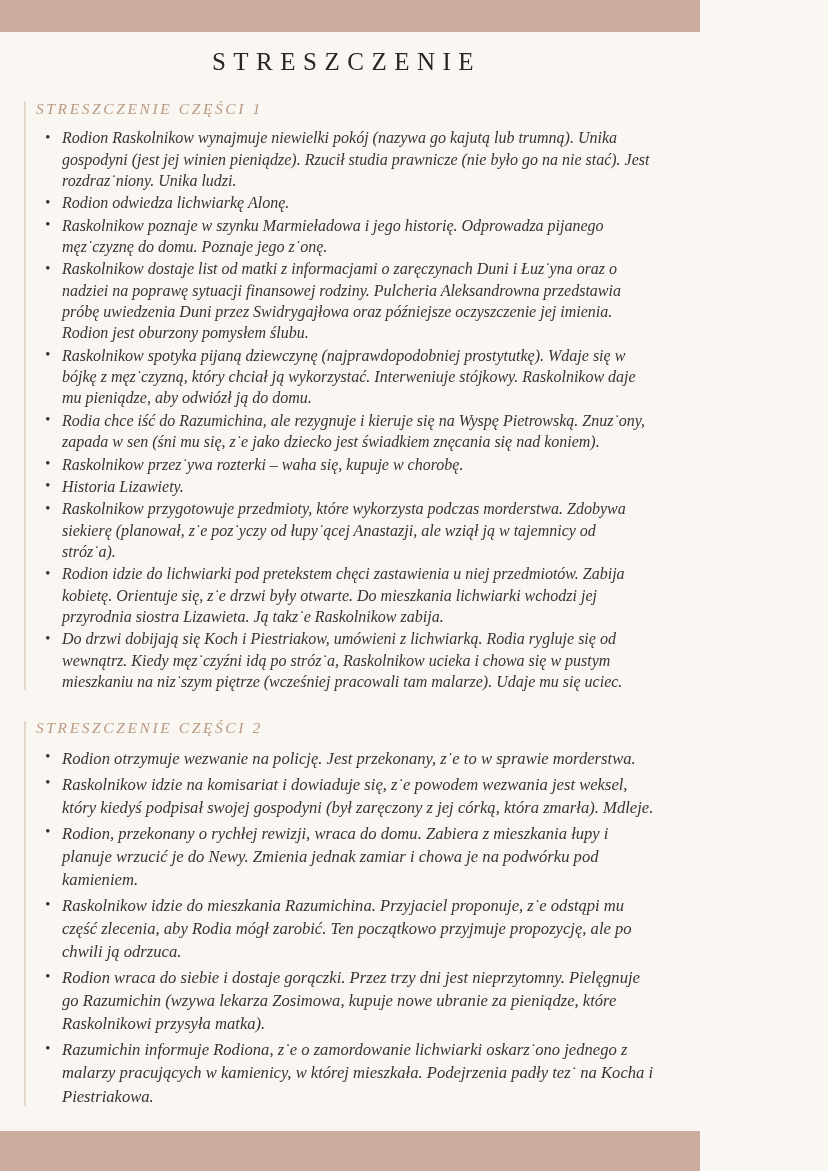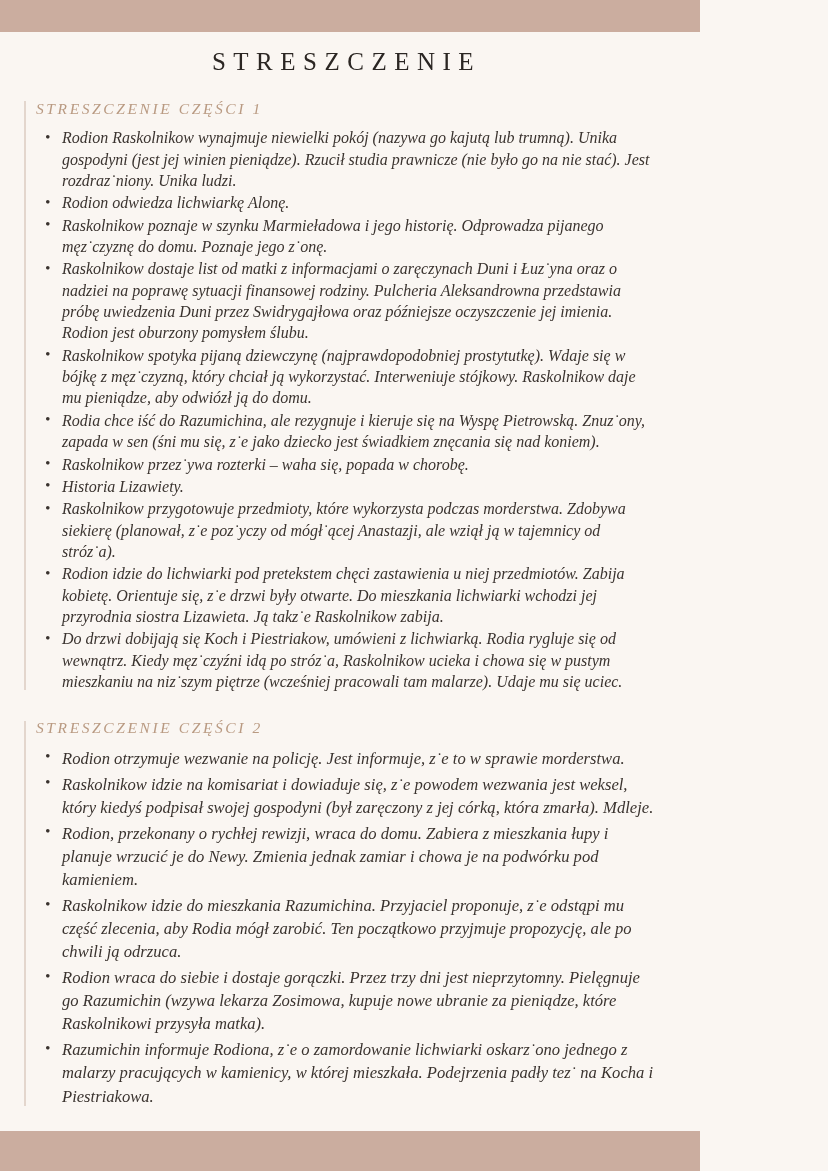--- a/index.html
+++ b/index.html
@@ -134,34 +134,34 @@
     <div class="section part-one">
       <h2 class="section-heading">STRESZCZENIE CZĘŚCI 1</h2>
       <div class="section-body">
         <ul class="bullets">
           <li>Rodion Raskolnikow wynajmuje niewielki pokój (nazywa go kajutą lub trumną). Unika gospodyni (jest jej winien pieniądze). Rzucił studia prawnicze (nie było go na nie stać). Jest rozdraz˙niony. Unika ludzi.</li>
           <li>Rodion odwiedza lichwiarkę Alonę.</li>
           <li>Raskolnikow poznaje w szynku Marmieładowa i jego historię. Odprowadza pijanego męz˙czyznę do domu. Poznaje jego z˙onę.</li>
           <li>Raskolnikow dostaje list od matki z informacjami o zaręczynach Duni i Łuz˙yna oraz o nadziei na poprawę sytuacji finansowej rodziny. Pulcheria Aleksandrowna przedstawia próbę uwiedzenia Duni przez Swidrygajłowa oraz późniejsze oczyszczenie jej imienia. Rodion jest oburzony pomysłem ślubu.</li>
           <li>Raskolnikow spotyka pijaną dziewczynę (najprawdopodobniej prostytutkę). Wdaje się w bójkę z męz˙czyzną, który chciał ją wykorzystać. Interweniuje stójkowy. Raskolnikow daje mu pieniądze, aby odwiózł ją do domu.</li>
           <li>Rodia chce iść do Razumichina, ale rezygnuje i kieruje się na Wyspę Pietrowską. Znuz˙ony, zapada w sen (śni mu się, z˙e jako dziecko jest świadkiem znęcania się nad koniem).</li>
-          <li>Raskolnikow przez˙ywa rozterki – waha się, popada w chorobę.</li>
+          <li>Raskolnikow przez˙ywa rozterki – waha się, kupuje w chorobę.</li>
           <li>Historia Lizawiety.</li>
-          <li>Raskolnikow przygotowuje przedmioty, które wykorzysta podczas morderstwa. Zdobywa siekierę (planował, z˙e poz˙yczy od mógł˙ącej Anastazji, ale wziął ją w tajemnicy od stróz˙a).</li>
+          <li>Raskolnikow przygotowuje przedmioty, które wykorzysta podczas morderstwa. Zdobywa siekierę (planował, z˙e poz˙yczy od łupy˙ącej Anastazji, ale wziął ją w tajemnicy od stróz˙a).</li>
           <li>Rodion idzie do lichwiarki pod pretekstem chęci zastawienia u niej przedmiotów. Zabija kobietę. Orientuje się, z˙e drzwi były otwarte. Do mieszkania lichwiarki wchodzi jej przyrodnia siostra Lizawieta. Ją takz˙e Raskolnikow zabija.</li>
           <li>Do drzwi dobijają się Koch i Piestriakow, umówieni z lichwiarką. Rodia rygluje się od wewnątrz. Kiedy męz˙czyźni idą po stróz˙a, Raskolnikow ucieka i chowa się w pustym mieszkaniu na niz˙szym piętrze (wcześniej pracowali tam malarze). Udaje mu się uciec.</li>
         </ul>
       </div>
     </div>
 
     <div class="section part-two">
       <h2 class="section-heading">STRESZCZENIE CZĘŚCI 2</h2>
       <div class="section-body">
         <ul class="bullets">
-          <li>Rodion otrzymuje wezwanie na policję. Jest informuje, z˙e to w sprawie morderstwa.</li>
+          <li>Rodion otrzymuje wezwanie na policję. Jest przekonany, z˙e to w sprawie morderstwa.</li>
           <li>Raskolnikow idzie na komisariat i dowiaduje się, z˙e powodem wezwania jest weksel, który kiedyś podpisał swojej gospodyni (był zaręczony z jej córką, która zmarła). Mdleje.</li>
           <li>Rodion, przekonany o rychłej rewizji, wraca do domu. Zabiera z mieszkania łupy i planuje wrzucić je do Newy. Zmienia jednak zamiar i chowa je na podwórku pod kamieniem.</li>
           <li>Raskolnikow idzie do mieszkania Razumichina. Przyjaciel proponuje, z˙e odstąpi mu część zlecenia, aby Rodia mógł zarobić. Ten początkowo przyjmuje propozycję, ale po chwili ją odrzuca.</li>
           <li>Rodion wraca do siebie i dostaje gorączki. Przez trzy dni jest nieprzytomny. Pielęgnuje go Razumichin (wzywa lekarza Zosimowa, kupuje nowe ubranie za pieniądze, które Raskolnikowi przysyła matka).</li>
           <li>Razumichin informuje Rodiona, z˙e o zamordowanie lichwiarki oskarz˙ono jednego z malarzy pracujących w kamienicy, w której mieszkała. Podejrzenia padły tez˙ na Kocha i Piestriakowa.</li>
         </ul>
       </div>
     </div>
 
   </div>

